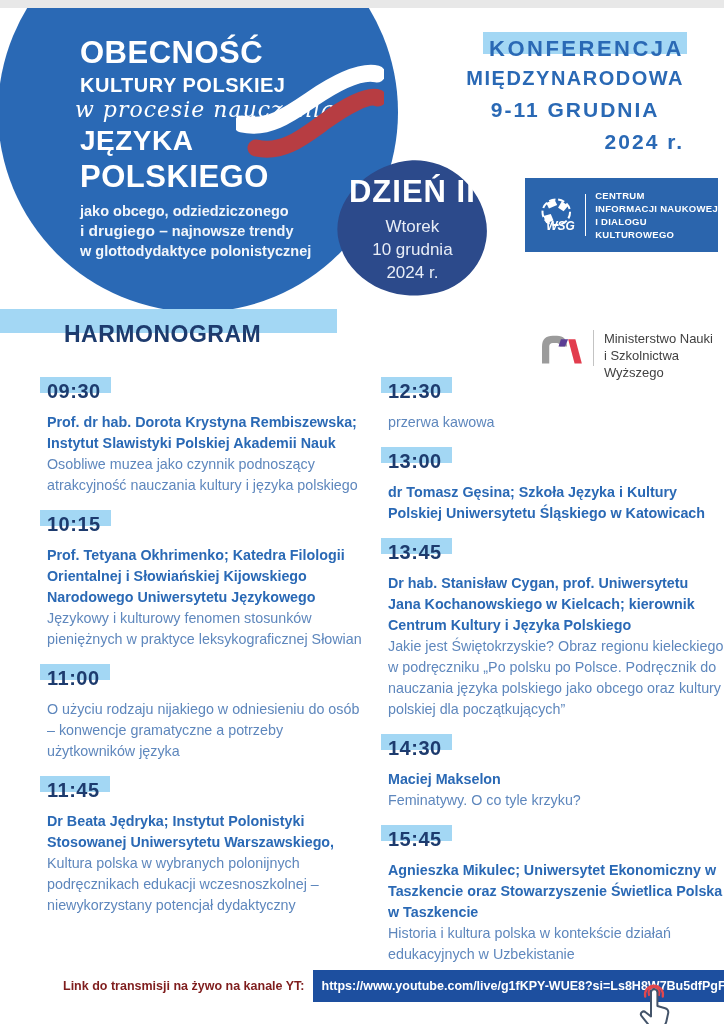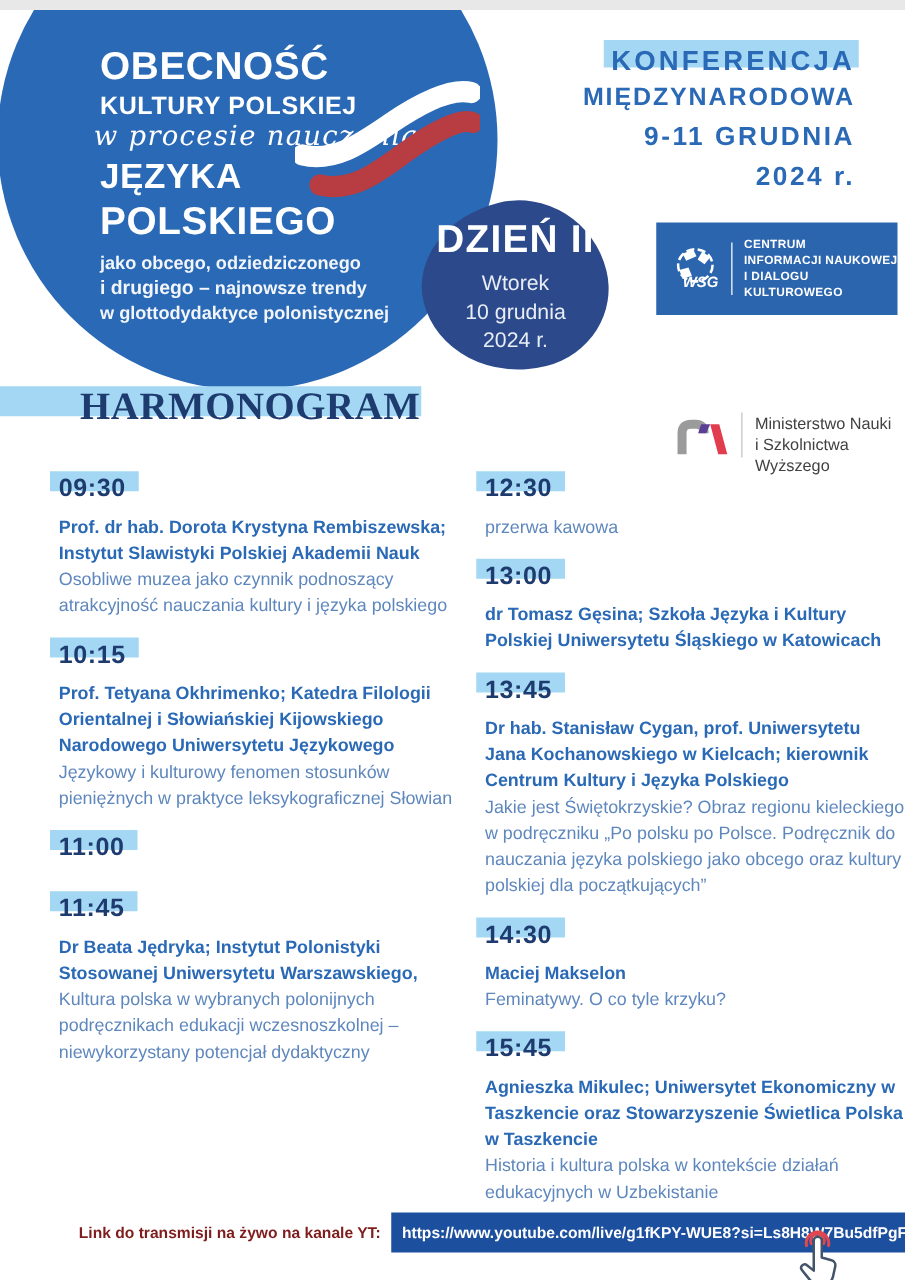--- a/index.html
+++ b/index.html
@@ -34,21 +34,21 @@
   }
   .day-inner { transform:rotate(14deg); text-align:center; color:#fff; }
   .day-title { font-size:31px; font-weight:800; letter-spacing:1px; }
   .day-sub { font-size:17px; font-weight:400; color:#e8edf6; line-height:23px; margin-top:5px; }
 
   .conf-block { position:absolute; right:40px; top:28px; text-align:right; color:#2a69b5; }
   .conf-l1 { position:relative; display:inline-block; font-size:22px; font-weight:800; letter-spacing:2.5px; }
   .conf-band { position:absolute; left:-6px; right:-3px; top:-4px; height:22px; background:#a3d7f4; }
   .conf-l1 span { position:relative; }
   .conf-l2 { font-size:20px; font-weight:800; letter-spacing:1.5px; margin-top:5px; }
-  .conf-l3 { font-size:21px; font-weight:800; letter-spacing:2px; margin-top:8px; }
+  .conf-l3 { font-size:21px; font-weight:800; letter-spacing:2px; margin-top:8px;text-align:center; }
   .conf-l4 { font-size:21px; font-weight:800; letter-spacing:2px; margin-top:8px; }
 
   
   .wsg-box {
     position:absolute; left:525px; top:170px; width:193px; height:74px;
     background:#2b65ad; display:flex; align-items:center; padding-left:12px;
   }
   .wsg-divider { width:1px; height:42px; background:#ffffff; margin:0 9px 0 6px; }
   .wsg-text { color:#fff; font-size:9.5px; font-weight:700; letter-spacing:0.3px; line-height:13px; }
 
@@ -56,22 +56,22 @@
   .irjp-text { margin-left:9px; font-size:11px; letter-spacing:0.4px; line-height:15px; }
   .irjp-l1 { color:#6e6e6e; font-weight:400; }
   .irjp-l2 { color:#3a3a3a; font-weight:700; }
 
   .mnisw { position:absolute; left:540px; top:322px; display:flex; align-items:flex-start; }
   .mnisw-divider { width:1px; height:36px; background:#c3c3c3; margin:0 10px 0 8px; }
   .mnisw-text { font-size:13px; color:#414141; line-height:17px; }
 
   
   .harmo-band { position:absolute; left:0; top:301px; width:337px; height:24px; background:#a3d7f4; }
-  .harmo-title { position:absolute; left:64px; top:299px; font-size:31px; font-weight:800;
-                 letter-spacing:0.5px; color:#1d3b6e;font-family:Liberation Serif, serif; }
+  .harmo-title { position:absolute; left:64px; top:313px; font-size:23px; font-weight:800;
+                 letter-spacing:0.5px; color:#1d3b6e; }
 
   
   .col { position:absolute; top:372px; }
   .col-left  { left:47px;  width:318px; }
   .col-right { left:388px; width:336px; }
   .entry { margin-bottom:17px; }
   .time-wrap { position:relative; display:inline-block; margin-bottom:9px; }
   .time-band { position:absolute; left:-7px; right:-10px; top:-3px; height:16px; background:#a3d7f4; }
   .time { position:relative; font-size:20px; font-weight:700; letter-spacing:0.5px; color:#1d3b6e; }
   .speaker { font-size:14.3px; font-weight:700; color:#2a69b5; line-height:21px; }
@@ -169,20 +169,21 @@
       <div class="speaker">Prof. dr hab.  Dorota Krystyna Rembiszewska; Instytut Slawistyki Polskiej Akademii Nauk</div>
       <div class="talk">Osobliwe muzea jako czynnik podnoszący atrakcyjność nauczania kultury i języka polskiego</div>
     </div>
     <div class="entry">
       <div class="time-wrap"><i class="time-band"></i><span class="time">10:15</span></div>
       <div class="speaker">Prof. Tetyana Okhrimenko; Katedra Filologii Orientalnej i Słowiańskiej Kijowskiego Narodowego Uniwersytetu Językowego</div>
       <div class="talk">Językowy i kulturowy fenomen stosunków pieniężnych w praktyce leksykograficznej Słowian</div>
     </div>
     <div class="entry">
       <div class="time-wrap"><i class="time-band"></i><span class="time">11:00</span></div>
+      <div class="talk">O użyciu rodzaju nijakiego w odniesieniu do osób – konwencje gramatyczne a potrzeby użytkowników języka</div>
     </div>
     <div class="entry">
       <div class="time-wrap"><i class="time-band"></i><span class="time">11:45</span></div>
       <div class="speaker">Dr Beata Jędryka; Instytut Polonistyki Stosowanej Uniwersytetu Warszawskiego,</div>
       <div class="talk">Kultura polska w wybranych polonijnych podręcznikach edukacji wczesnoszkolnej – niewykorzystany potencjał dydaktyczny</div>
     </div>
   </div>
 
   <div class="col col-right">
     <div class="entry">

